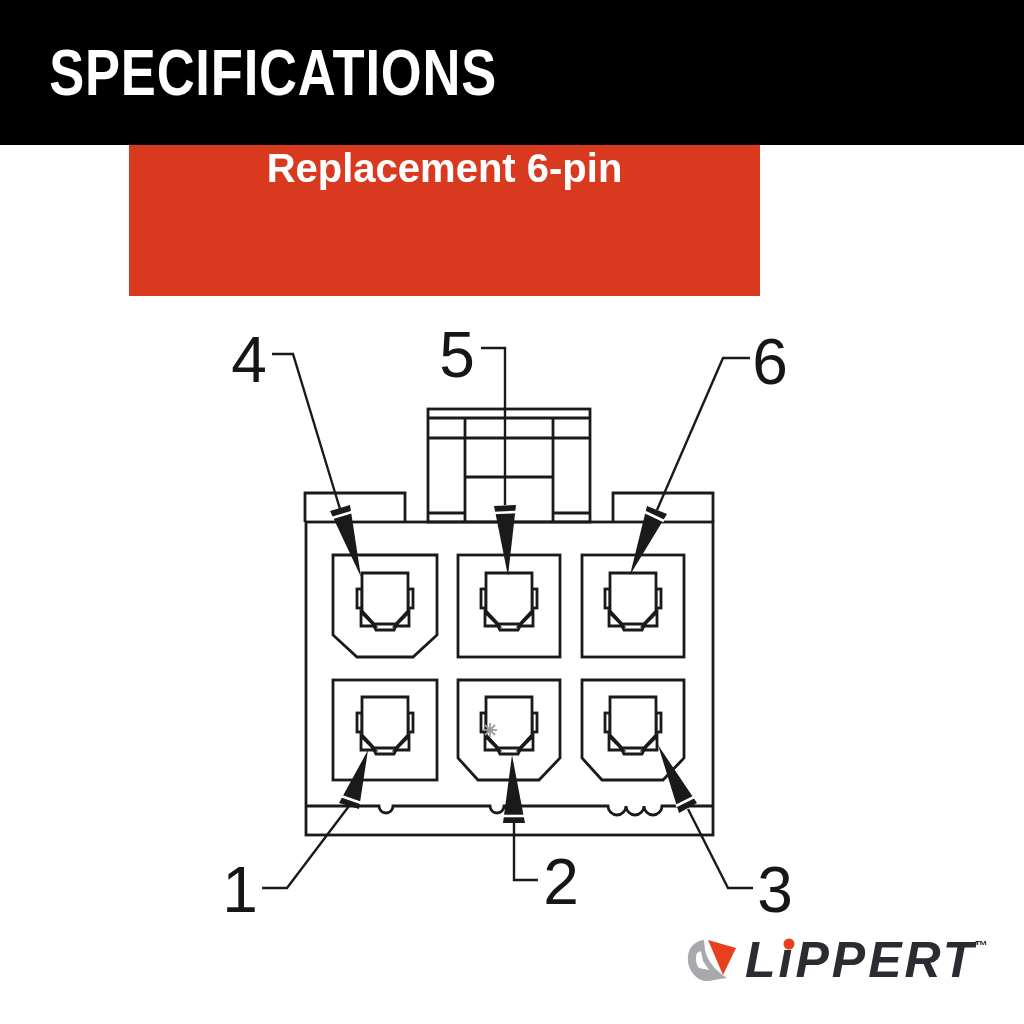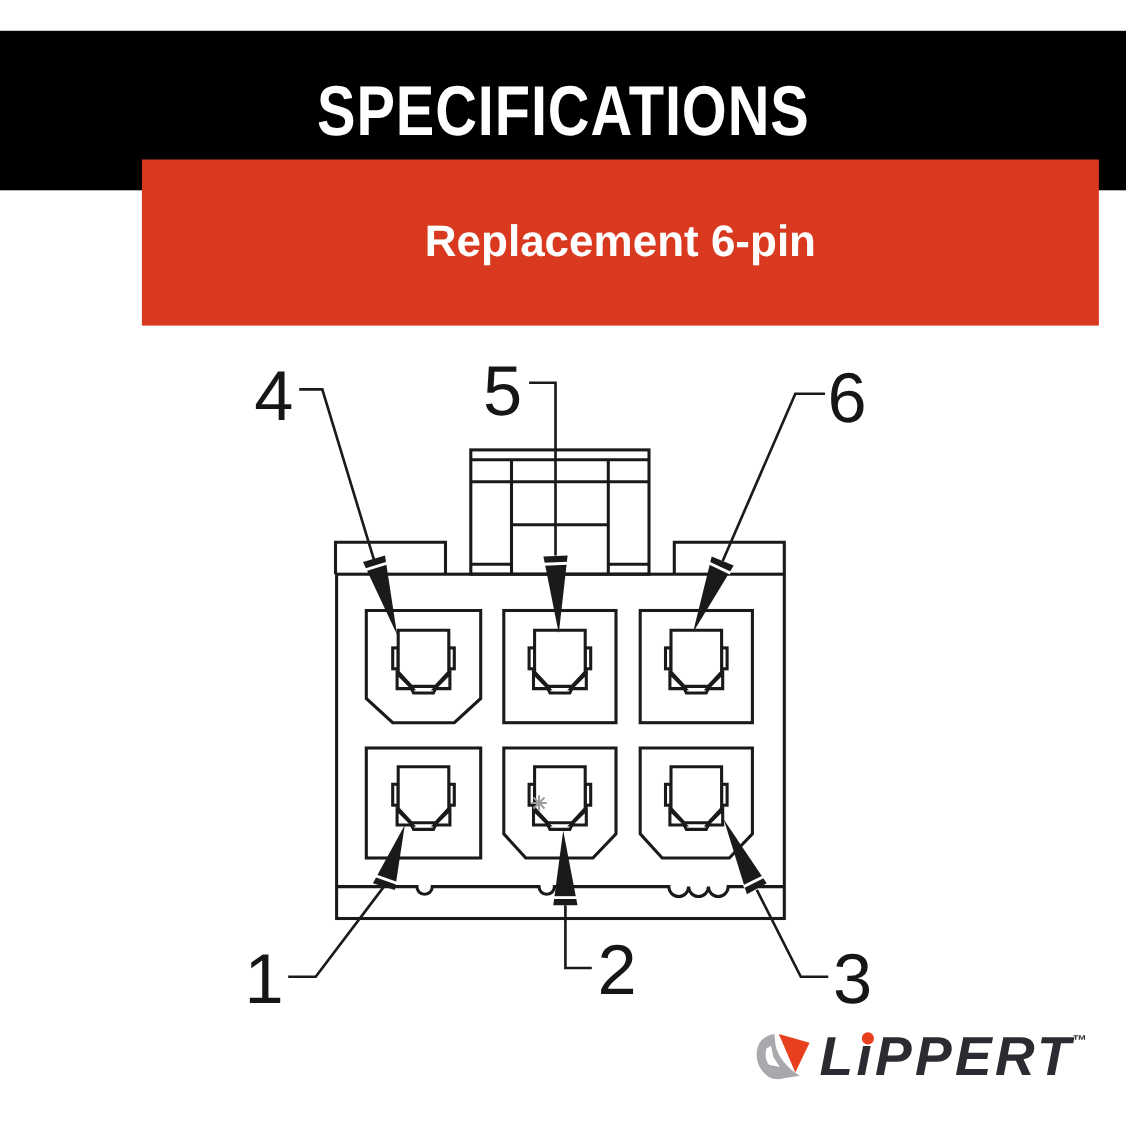--- a/index.html
+++ b/index.html
@@ -1,23 +1,23 @@
 <!DOCTYPE html>
 <html><head>
 <meta charset="utf-8">
 <style>
   html,body{margin:0;padding:0;background:#fff;}
   .page{position:relative;width:1024px;height:1024px;background:#ffffff;overflow:hidden;
         font-family:"Liberation Sans",sans-serif;}
   .banner-black{position:absolute;left:0;top:0;width:1024px;height:145px;background:#000000;
-        display:flex;align-items:center;justify-content:center;margin-top:28px;}
+        display:flex;align-items:center;justify-content:flex-start;}
   .title{color:#ffffff;font-size:64px;font-weight:bold;letter-spacing:1px;
         display:inline-block;transform:scaleX(0.82);transform-origin:center;white-space:nowrap;}
-  .banner-red{position:absolute;left:129px;top:145px;width:870px;height:151px;background:#D93A1F;
-        display:flex;flex-direction:column;align-items:center;justify-content:center;}
+  .banner-red{position:absolute;left:129px;top:145px;width:631px;height:151px;background:#D93A1F;
+        display:flex;flex-direction:column;align-items:center;justify-content:space-between;}
   .sub-line{color:#ffffff;font-size:40px;font-weight:bold;line-height:47px;white-space:nowrap;}
   .diagram{position:absolute;left:0;top:0;width:1024px;height:1024px;}
   .outline{fill:none;stroke:#1A1A1A;stroke-width:2.8;}
   .pinshape{fill:#ffffff;stroke:#1A1A1A;stroke-width:2.8;}
   .leader{fill:none;stroke:#1A1A1A;stroke-width:2.4;}
   .arrow{fill:#1A1A1A;stroke:none;}
   .slash{stroke:#ffffff;stroke-width:2.6;}
   .pin-num{font-family:"Liberation Sans",sans-serif;font-size:64px;fill:#161616;text-anchor:middle;}
   .brand{font-family:"Liberation Sans",sans-serif;font-weight:bold;font-style:italic;
         fill:#2A2C31;font-size:50px;letter-spacing:3px;}

